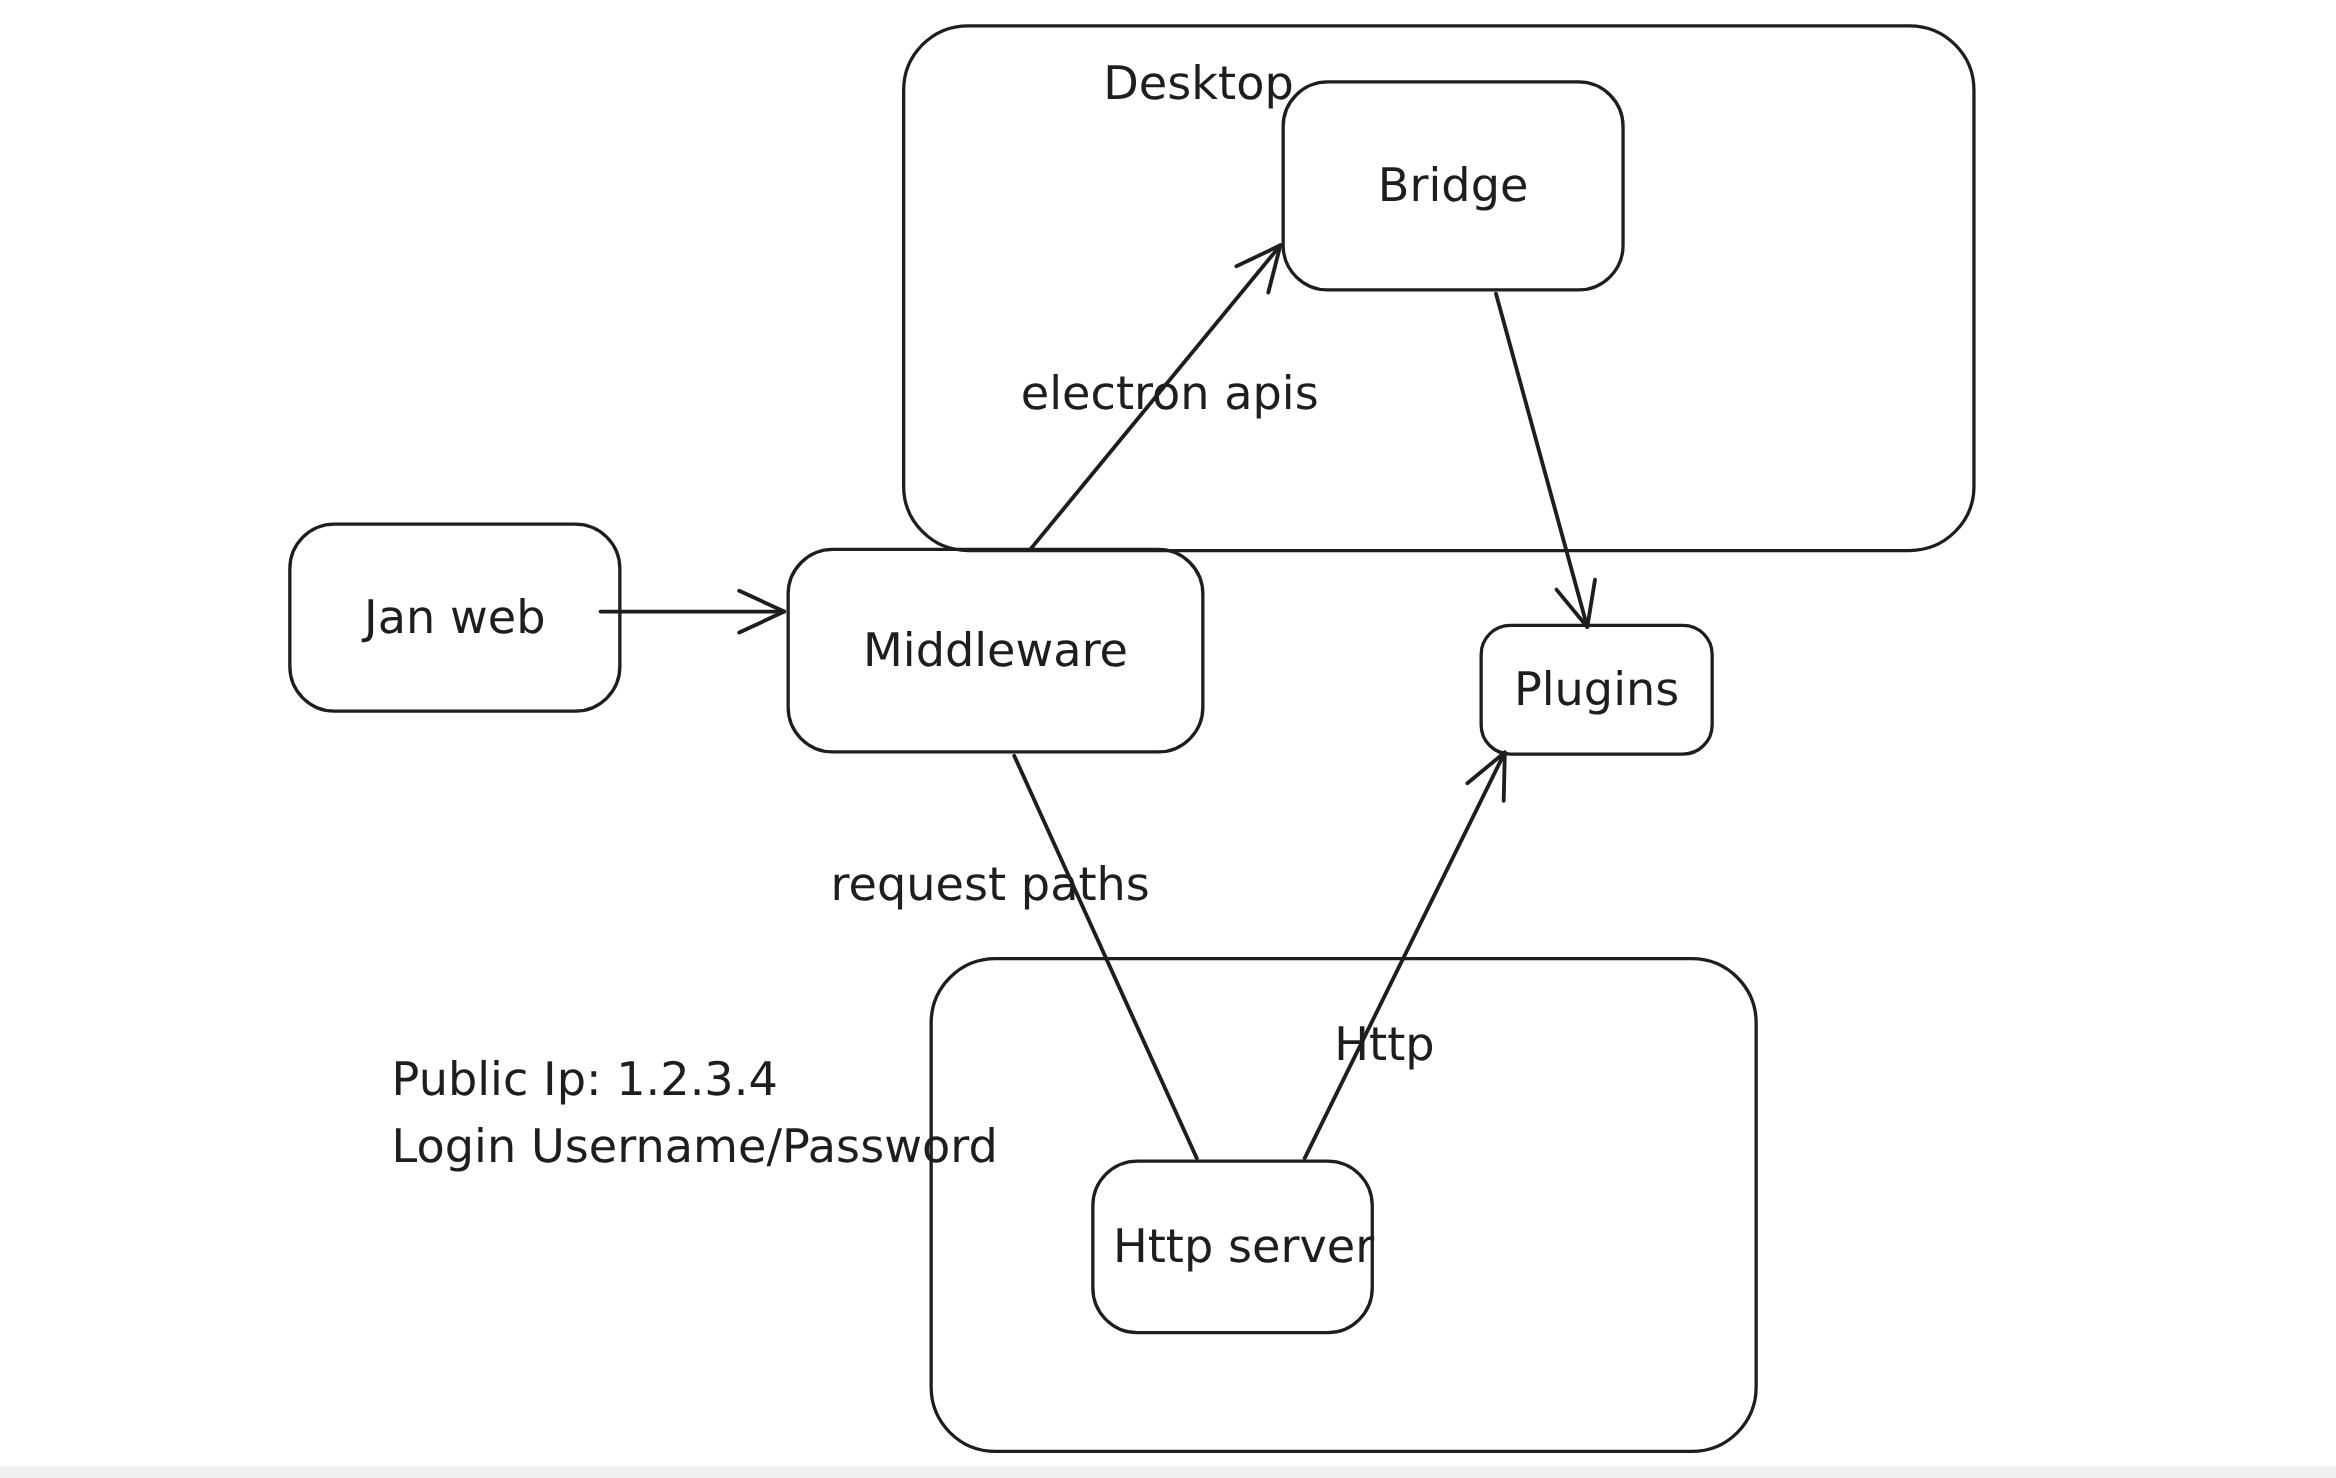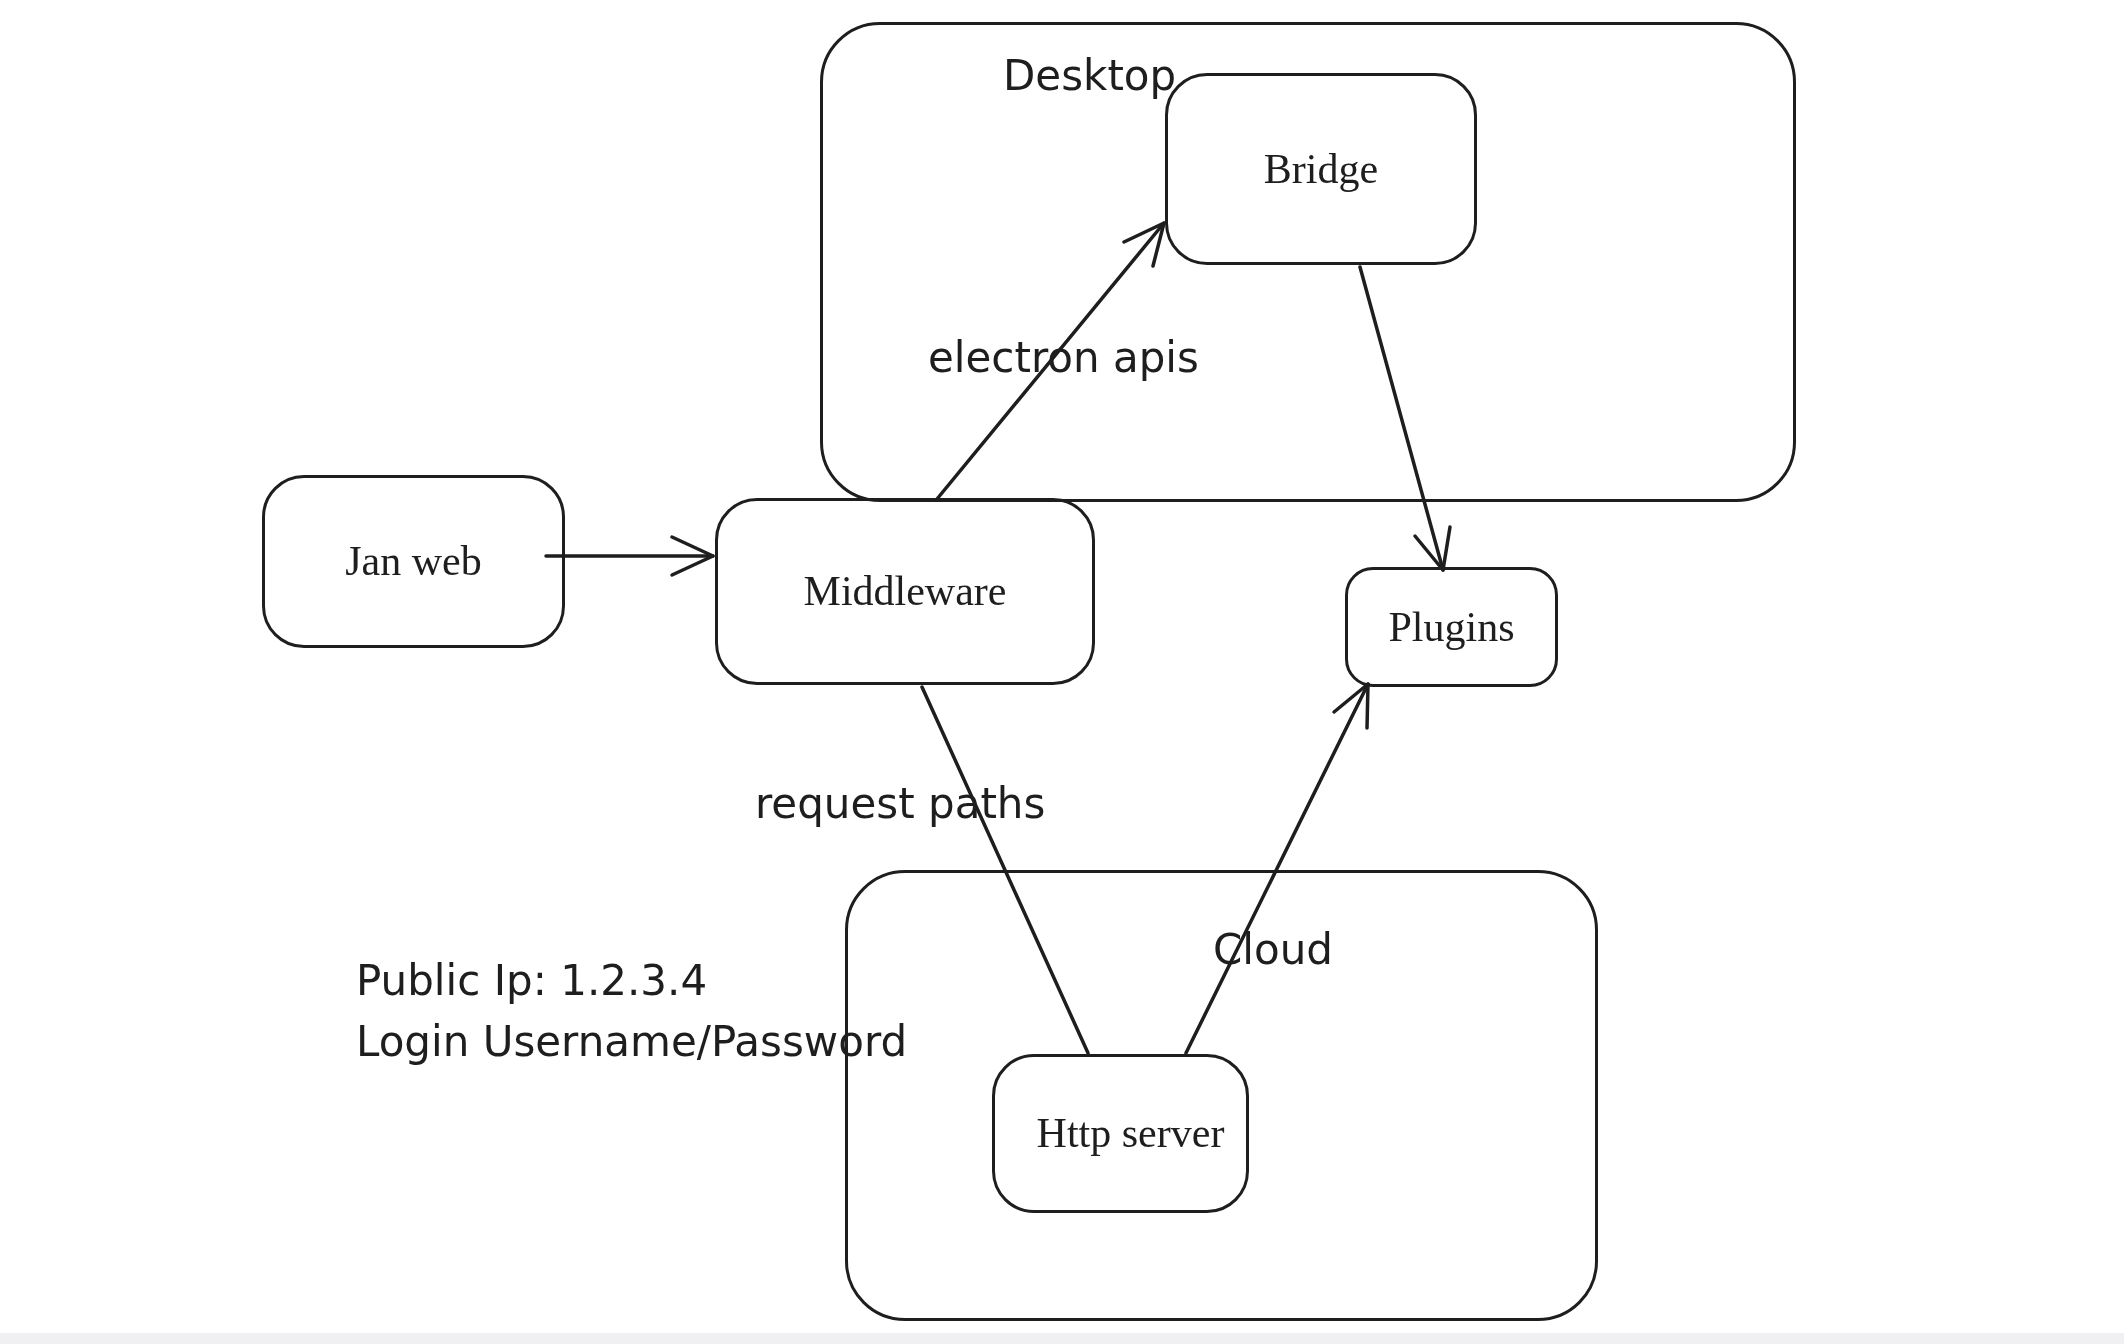--- a/index.html
+++ b/index.html
@@ -19,21 +19,20 @@
   .shape{
     position:absolute;
     border:3.5px solid var(--stroke);
     background:transparent;
     box-sizing:border-box;
   }
   .container-box{border-radius:60px;}
   .node{
     display:flex;align-items:center;justify-content:center;
     border-radius:42px;
-    font-family:Liberation Serif, serif;
   }
   .node .lbl{
     font-size:42px;line-height:1.2;white-space:nowrap;
   }
   .floating-label{
     position:absolute;
     font-size:42px;line-height:1.25;white-space:nowrap;
   }
   .notes{
     position:absolute;
@@ -100,21 +99,21 @@
 
   <div class="shape node" style="left:1345px;top:567px;width:213px;height:120px;border-radius:28px;">
     <span class="lbl">Plugins</span>
   </div>
 
   <div class="shape node" style="left:992px;top:1054px;width:257px;height:159px;padding-left:20px;">
     <span class="lbl">Http server</span>
   </div>
 
   <div class="floating-label" style="left:1003px;top:50px;">Desktop</div>
-  <div class="floating-label" style="left:1213px;top:924px;">Cloud</div>
+  <div class="floating-label" style="left:1213px;top:924px;">Http</div>
 
   <div class="floating-label" style="left:928px;top:332px;">electron apis</div>
   <div class="floating-label" style="left:755px;top:778px;">request paths</div>
 
   <div class="notes" style="left:356px;top:950px;">
     <div>Public Ip: 1.2.3.4</div>
     <div>Login Username/Password</div>
   </div>
 
   <div class="footer-strip"></div>

